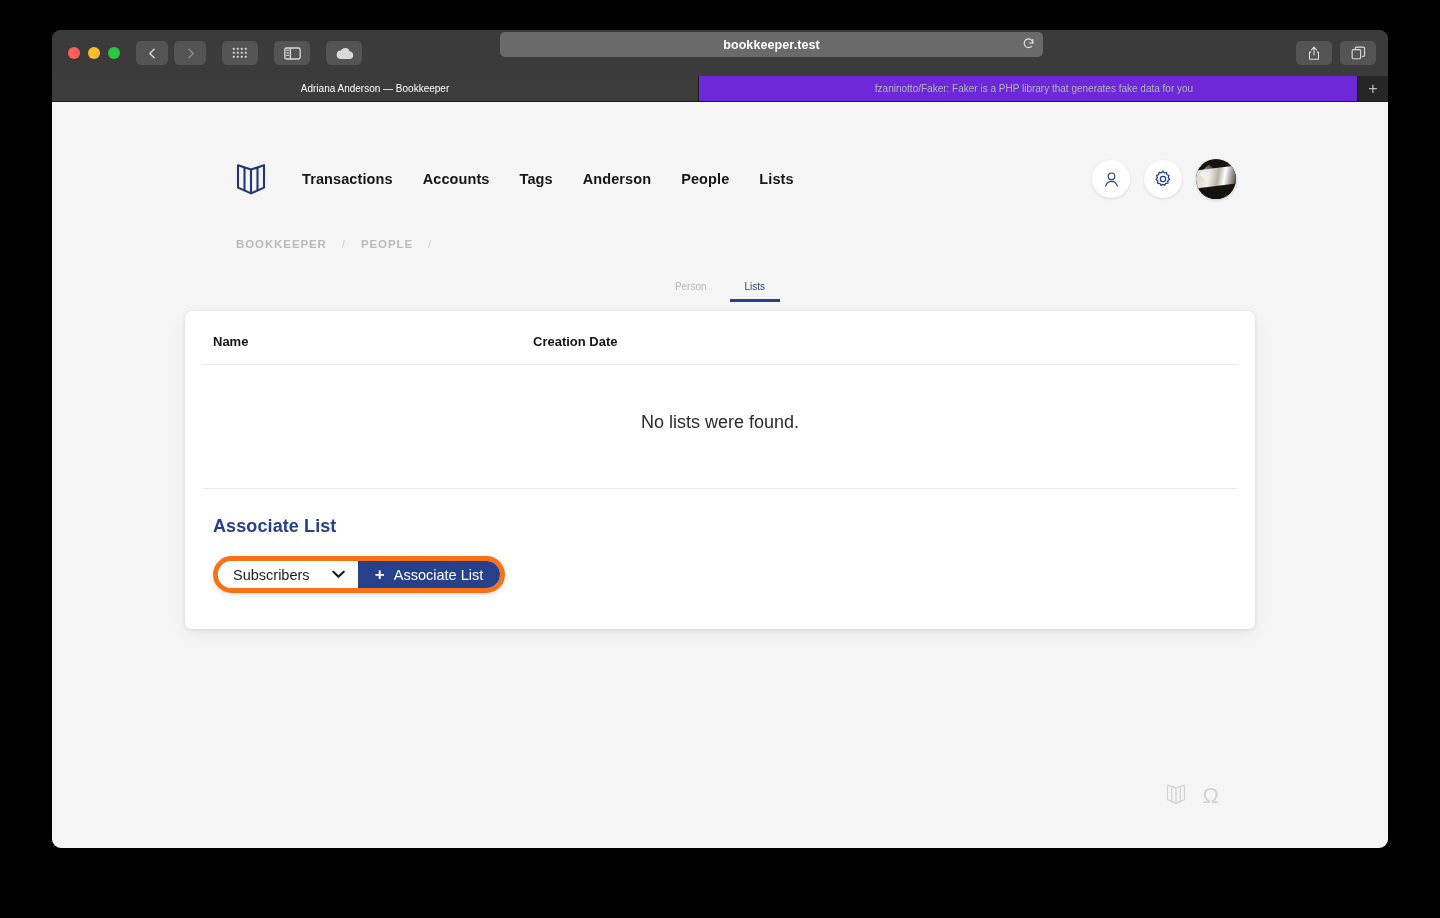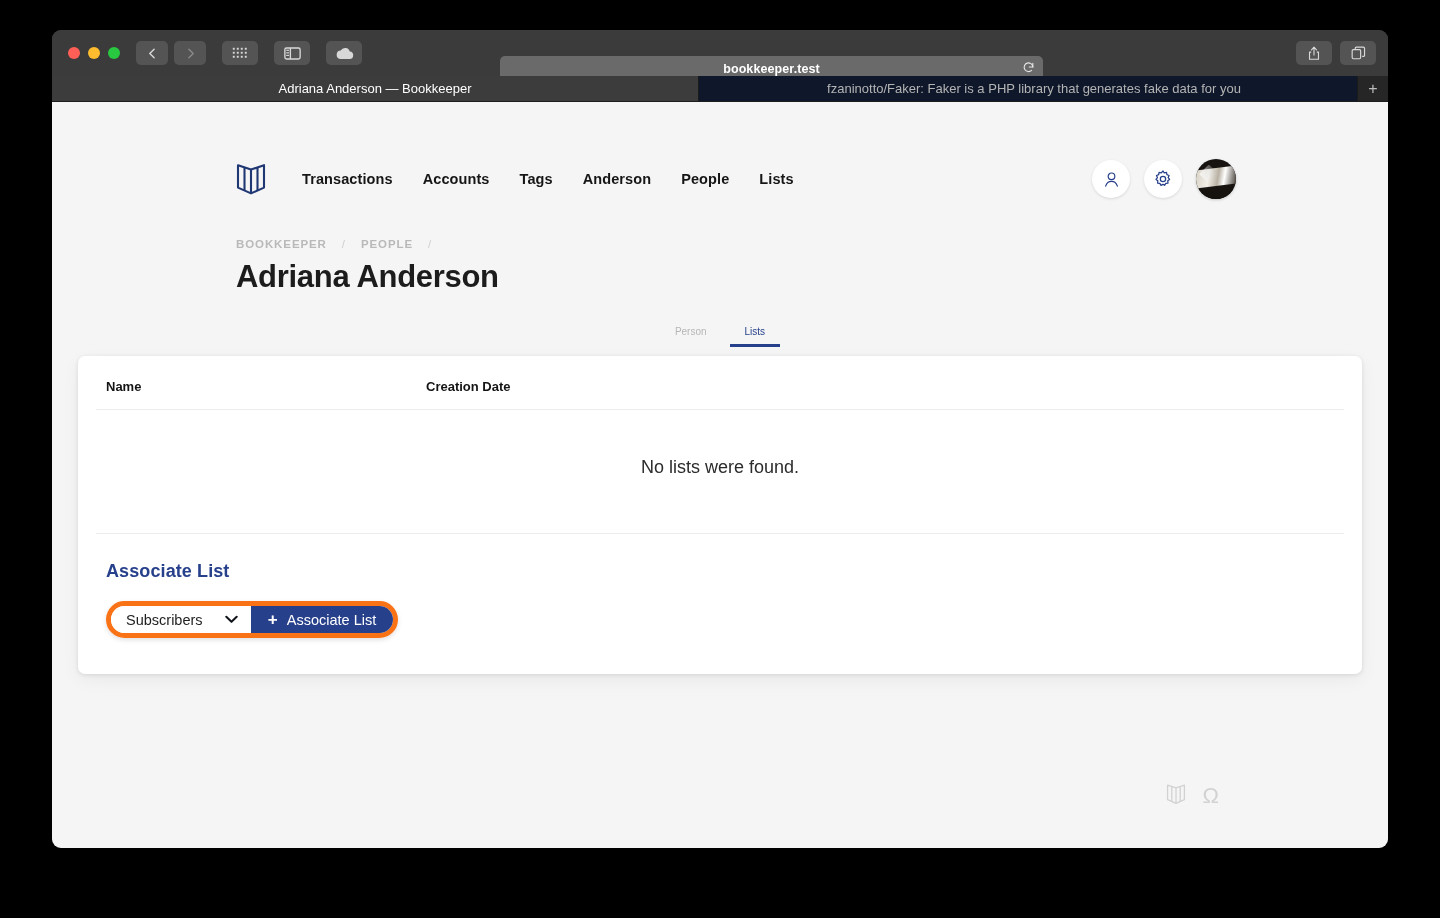--- a/index.html
+++ b/index.html
@@ -47,21 +47,21 @@
     display: flex; align-items: center; justify-content: center;
     color: #d8d8d8;
   }
   .tb-btn.wide { width: 36px; }
   .tb-btn.dim { color: #8a8a8a; }
   .tb-btn svg { display: block; }
 
   .addressbar-wrap {
     position: absolute;
     left: 448px;
-    top: 26px;
+    top: 2px;
     width: 543px;
     height: 25px;
   }
   .addressbar {
     width: 100%; height: 100%;
     background: #6a6a6a;
     border-radius: 5px;
     display: flex; align-items: center; justify-content: center;
     position: relative;
   }
@@ -87,29 +87,29 @@
   .tabbar {
     height: 26px;
     background: #2a2a2a;
     display: flex;
     align-items: stretch;
     border-bottom: 1px solid #1d1d1d;
   }
   .tab {
     flex: 1;
     display: flex; align-items: center; justify-content: center;
-    font-size: 13px;
+    font-size: 10px;
     color: #cfcfcf;
     border-right: 1px solid #1b1b1b;
     position: relative;
     overflow: hidden;
     white-space: nowrap;
   }
   .tab.active { background: #3c3c3c; color: #ffffff; }
-  .tab.inactive { background: #0f172a; color: #b4b4b4; padding-left: 12px; }
+  .tab.inactive { background: #6d28d9; color: #b4b4b4; padding-left: 12px; }
   .newtab {
     width: 30px;
     display: flex; align-items: center; justify-content: center;
     color: #bdbdbd; font-size: 16px;
     background: #262626;
   }
 
   
   .page {
     height: calc(818px - 46px - 26px);
@@ -221,21 +221,21 @@
     content: "";
     position: absolute;
     left: -11px; right: -11px; bottom: 0;
     height: 3px;
     background: #27408b;
   }
 
   .card {
     position: relative;
     margin: 9px auto 4px auto;
-    width: 1284px;
+    width: 1070px;
     background: #ffffff;
     border-radius: 7px;
     box-shadow: 0 1px 4px rgba(0,0,0,0.10), 0 6px 18px rgba(0,0,0,0.05);
     padding: 0 18px 36px 18px;
   }
 
   table.lists-table {
     width: 100%;
     border-collapse: collapse;
   }
@@ -458,21 +458,20 @@
       </div>
     </div>
 
     <div class="breadcrumb">
       <span>BOOKKEEPER</span>
       <span class="sep">/</span>
       <span>PEOPLE</span>
       <span class="sep">/</span>
     </div>
 
-    <h1 class="page-title">Adriana Anderson</h1>
 
     <div class="tabs-row">
       <div class="ptab">Person</div>
       <div class="ptab active">Lists</div>
     </div>
 
     <div class="card">
       <table class="lists-table">
         <thead>
           <tr>

